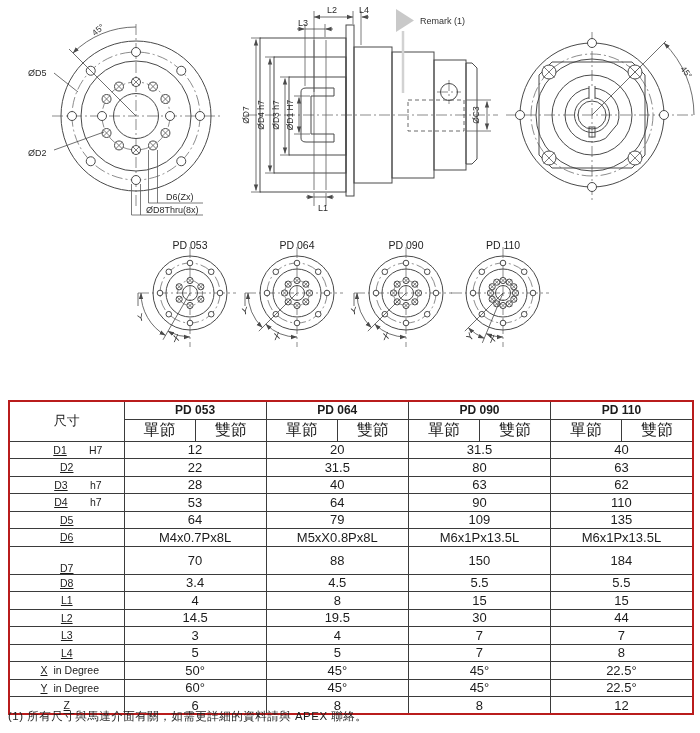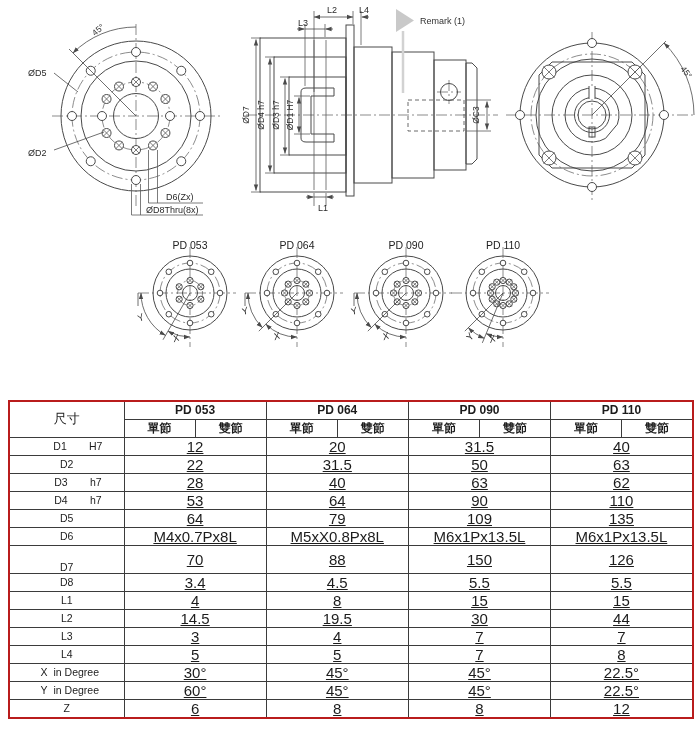--- a/index.html
+++ b/index.html
@@ -19,24 +19,24 @@
   svg text.rmk{font-size:9px;fill:#333;}
 
   .tablebox{position:absolute;left:8px;top:400px;}
   table.dims{border-collapse:collapse;table-layout:fixed;width:684px;border:2px solid #b91c1c;}
   table.dims th,table.dims td{border:1px solid #3b3b3b;text-align:center;padding:0;
       font-family:"Liberation Sans","DejaVu Sans",sans-serif;}
   table.dims thead tr{height:18px;}
   table.dims tbody tr{height:17.5px;}
   th.dimhdr{font-size:13px;font-weight:normal;}
   th.grp{font-size:12px;font-weight:bold;}
-  th.sub{font-size:12px;font-weight:bold;}
+  th.sub{font-size:16px;font-weight:normal;}
   td.lab{text-align:left;padding-left:20px;font-size:10.5px;}
-  td.lab .code{display:inline-block;}
-  td.val{font-size:15px;text-decoration:underline;}
+  td.lab .code{display:inline-block;text-decoration:underline;}
+  td.val{font-size:13px;}
   .footnote{position:absolute;left:8px;top:709px;font-size:11.5px;color:#1d1d1d;letter-spacing:.5px;}
 </style>
 </head>
 <body>
 
 <div class="page">
 
 <svg width="700" height="392" viewBox="0 0 700 392">
   <defs>
     <marker id="arr" viewBox="0 0 10 10" refX="9.5" refY="5" markerWidth="8" markerHeight="8" orient="auto-start-reverse">
@@ -466,21 +466,21 @@
             <td class="lab"><span class="code" style="width: 58px;">D1</span><span>H7</span></td>
             <td class="val" colspan="2">12</td>
             <td class="val" colspan="2">20</td>
             <td class="val" colspan="2">31.5</td>
             <td class="val" colspan="2">40</td>
           </tr>
           <tr>
             <td class="lab"><span class="code" style="width: 58px;">D2</span><span></span></td>
             <td class="val" colspan="2">22</td>
             <td class="val" colspan="2">31.5</td>
-            <td class="val" colspan="2">50</td>
+            <td class="val" colspan="2">80</td>
             <td class="val" colspan="2">63</td>
           </tr>
           <tr>
             <td class="lab"><span class="code" style="width: 58px;">D3</span><span>h7</span></td>
             <td class="val" colspan="2">28</td>
             <td class="val" colspan="2">40</td>
             <td class="val" colspan="2">63</td>
             <td class="val" colspan="2">62</td>
           </tr>
           <tr>
@@ -502,21 +502,21 @@
             <td class="val" colspan="2">M4x0.7Px8L</td>
             <td class="val" colspan="2">M5xX0.8Px8L</td>
             <td class="val" colspan="2">M6x1Px13.5L</td>
             <td class="val" colspan="2">M6x1Px13.5L</td>
           </tr>
           <tr>
             <td class="lab"><span class="code" style="width: 58px; margin-top: 15px;">D7</span><span></span></td>
             <td class="val" colspan="2">70</td>
             <td class="val" colspan="2">88</td>
             <td class="val" colspan="2">150</td>
-            <td class="val" colspan="2">126</td>
+            <td class="val" colspan="2">184</td>
           </tr>
           <tr>
             <td class="lab"><span class="code" style="width: 58px;">D8</span><span></span></td>
             <td class="val" colspan="2">3.4</td>
             <td class="val" colspan="2">4.5</td>
             <td class="val" colspan="2">5.5</td>
             <td class="val" colspan="2">5.5</td>
           </tr>
           <tr>
             <td class="lab"><span class="code" style="width: 58px;">L1</span><span></span></td>
@@ -541,21 +541,21 @@
           </tr>
           <tr>
             <td class="lab"><span class="code" style="width: 58px;">L4</span><span></span></td>
             <td class="val" colspan="2">5</td>
             <td class="val" colspan="2">5</td>
             <td class="val" colspan="2">7</td>
             <td class="val" colspan="2">8</td>
           </tr>
           <tr>
             <td class="lab"><span class="code" style="width: 19px;">X</span><span>in Degree</span></td>
-            <td class="val" colspan="2">30°</td>
+            <td class="val" colspan="2">50°</td>
             <td class="val" colspan="2">45°</td>
             <td class="val" colspan="2">45°</td>
             <td class="val" colspan="2">22.5°</td>
           </tr>
           <tr>
             <td class="lab"><span class="code" style="width: 19px;">Y</span><span>in Degree</span></td>
             <td class="val" colspan="2">60°</td>
             <td class="val" colspan="2">45°</td>
             <td class="val" colspan="2">45°</td>
             <td class="val" colspan="2">22.5°</td>
@@ -564,14 +564,15 @@
             <td class="lab"><span class="code" style="width: 19px;">Z</span><span></span></td>
             <td class="val" colspan="2">6</td>
             <td class="val" colspan="2">8</td>
             <td class="val" colspan="2">8</td>
             <td class="val" colspan="2">12</td>
           </tr>
         </tbody>
   </table>
 </div>
 
+<div class="footnote">(1) 所有尺寸與馬達介面有關，如需更詳細的資料請與 APEX 聯絡。</div>
 
 </div>
 
 </body></html>

